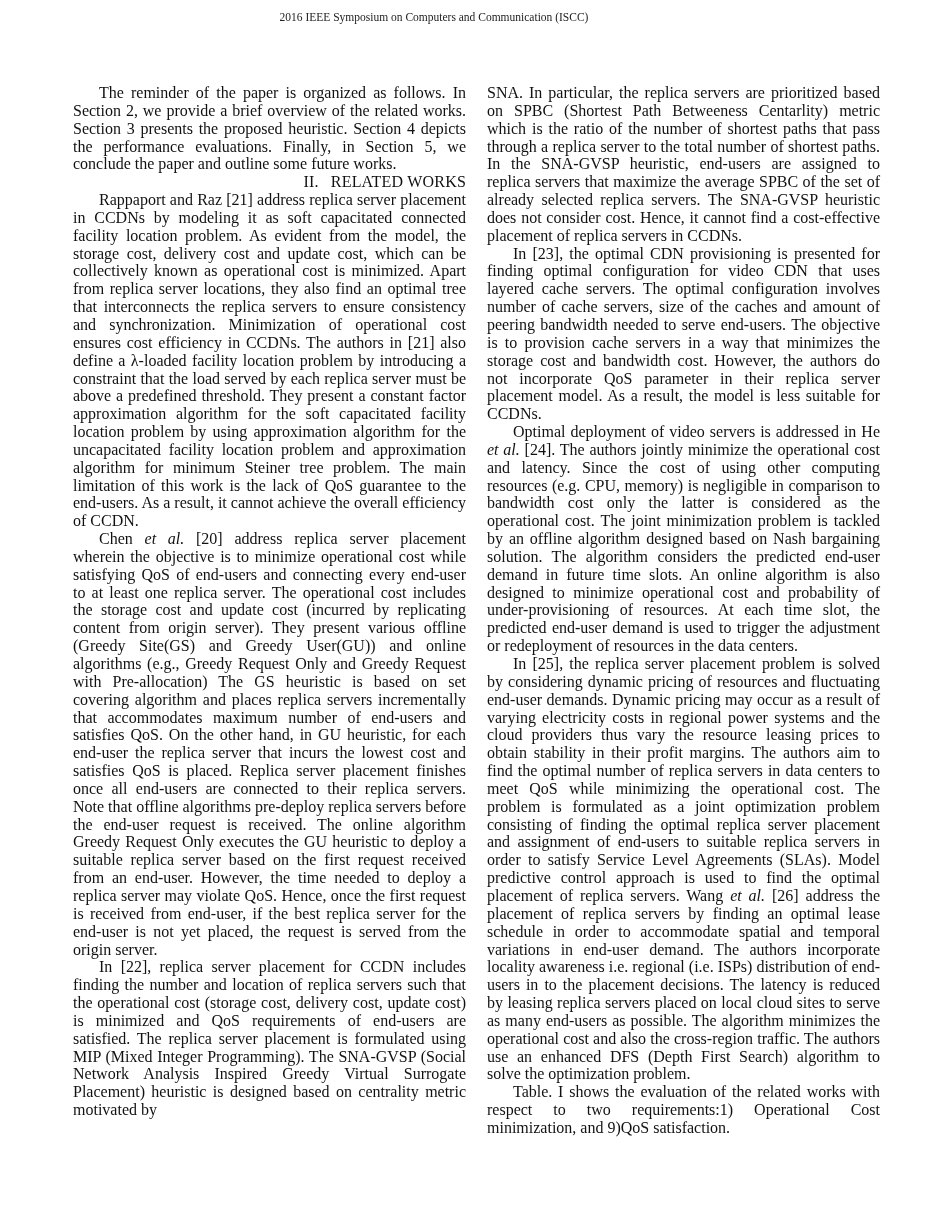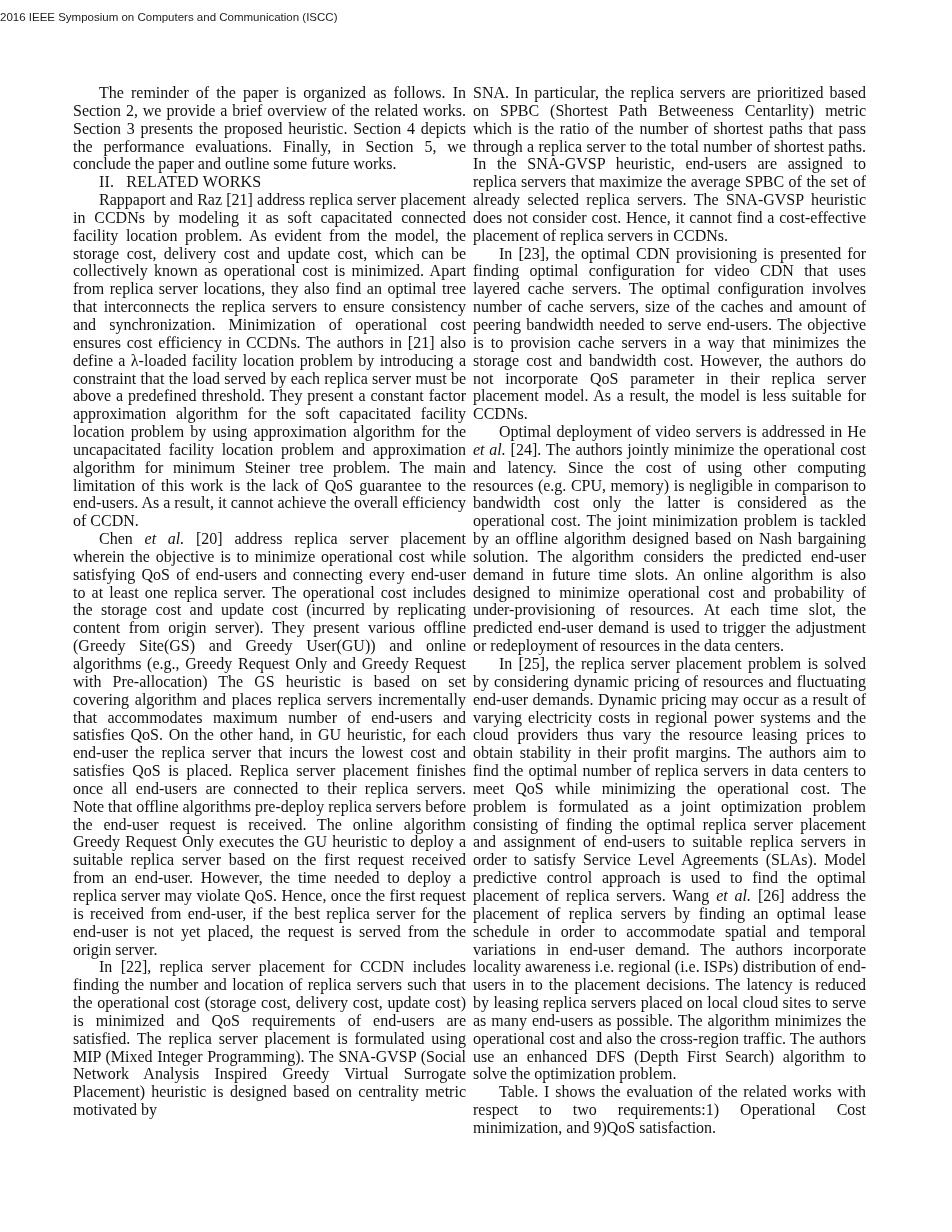--- a/index.html
+++ b/index.html
@@ -1,31 +1,31 @@
 <!DOCTYPE html>
 <html><head>
 <meta charset="utf-8">
 <style>
   html, body { margin: 0; padding: 0; background: #ffffff; }
   body { width: 952px; height: 1232px; position: relative; overflow: hidden; }
   .header {
-    position: absolute; top: 11px; left: 0; width: 868px; text-align: left;
-    font-family: Liberation Sans, sans-serif; font-size: 11.5px; color: #222;
+    position: absolute; top: 11px; left: 0; width: 868px; text-align: center;
+    font-family: Liberation Serif, serif; font-size: 11.5px; color: #222;
   }
   .col {
     position: absolute; top: 84px; width: 393px;
     font-family: "Liberation Serif", serif; font-size: 16px; line-height: 17.85px;
     color: #111; text-align: justify; hyphens: none;
   }
   .col.left { left: 73px; }
-  .col.right { left: 473px; }
+  .col.right { left: 487px; }
   .col p { margin: 0; text-indent: 26px; }
   .col p.noindent { text-indent: 0; }
   .section-title {
-    text-align: left; text-indent: 0; margin: 17px 0 17px 0;
+    text-align: right; text-indent: 0; margin: 17px 0 17px 0;
     letter-spacing: 0.2px;
   }
   .section-title .num { margin-right: 12px; }
   em { font-style: italic; }
 </style>
 </head>
 <body>
 
 <div class="header">2016 IEEE Symposium on Computers and Communication (ISCC)</div>
 

